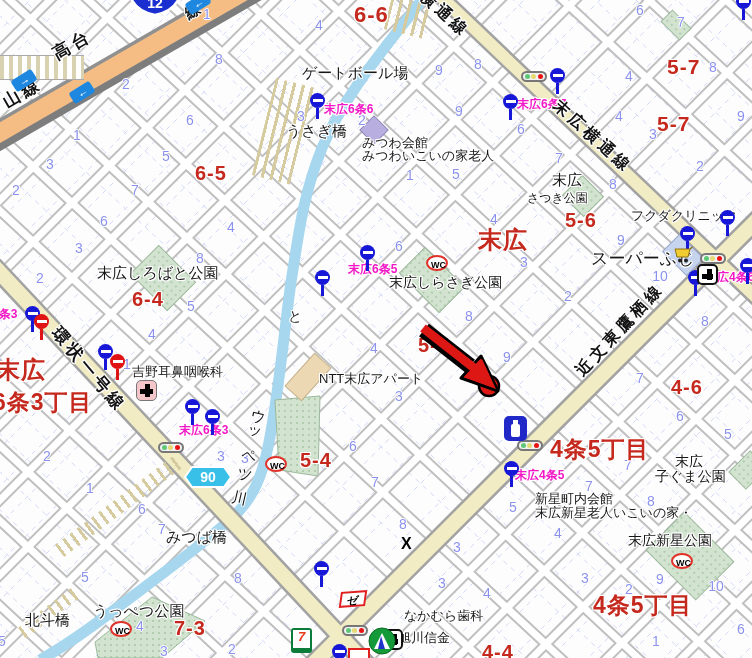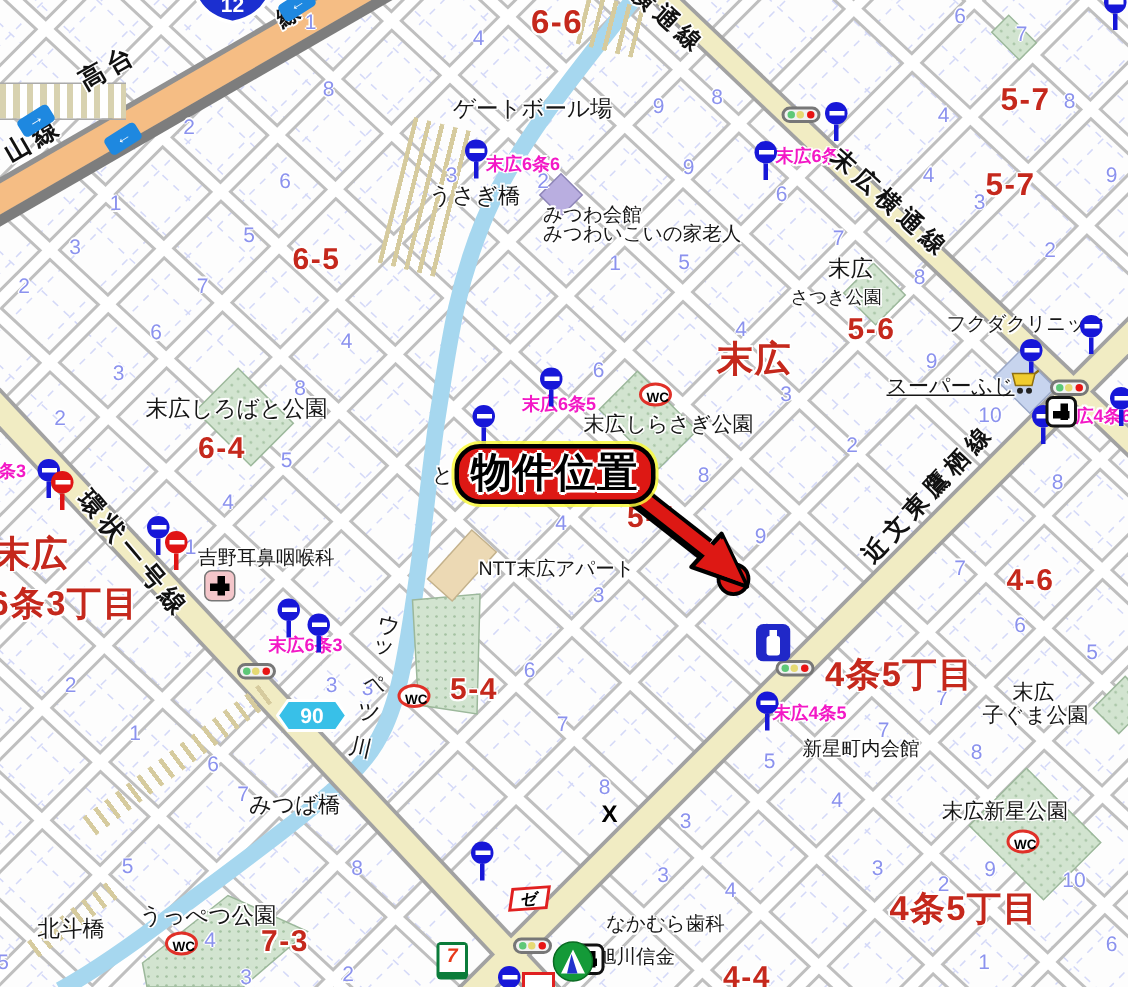--- a/index.html
+++ b/index.html
@@ -257,35 +257,35 @@
   <div class="hatch" style="left:18px;top:628px;width:70px;height:13px;transform:rotate(-37deg);"></div>
 
   <svg id="overlay" width="752" height="658" viewBox="0 0 752 658">
     <circle cx="489" cy="386" r="10" fill="#dd1814" stroke="#000" stroke-width="2.5"></circle>
     <line x1="424" y1="330" x2="470" y2="366" stroke="#000" stroke-width="16"></line>
     <polygon points="498,391 461,378 481,356" fill="#dd1814" stroke="#000" stroke-width="3" stroke-linejoin="round"></polygon>
     <line x1="423" y1="328" x2="474" y2="368" stroke="#dd1814" stroke-width="9"></line>
     <polygon points="496,389 464,377 482,359" fill="#dd1814"></polygon>
   </svg>
 
-  <div id="callout">物件位置</div>
 <div class="lbl place" style="left: 302px; top: 65px; font-size: 15px;">ゲートボール場</div>
     <div class="lbl place" style="left: 286px; top: 123px; font-size: 15px;">うさぎ橋</div>
     <div class="lbl place" style="left: 362px; top: 136px; font-size: 13px;">みつわ会館</div>
     <div class="lbl place" style="left: 362px; top: 149px; font-size: 13px;">みつわいこいの家老人</div>
     <div class="lbl place" style="left: 552px; top: 172px; font-size: 15px;">末広</div>
     <div class="lbl place" style="left: 527px; top: 192px; font-size: 12px;">さつき公園</div>
     <div class="lbl place" style="left: 631px; top: 209px; font-size: 13px;">フクダクリニック</div>
-    <div class="lbl place" style="left: 591px; top: 250px; font-size: 14px; text-decoration: underline;">スーパーふじ</div>
+    <div class="lbl place" style="left: 591px; top: 250px; font-size: 17px;">スーパーふじ</div>
     <div class="lbl place" style="left: 389px; top: 275px; font-size: 14px;">末広しらさぎ公園</div>
     <div class="lbl place" style="left: 97px; top: 265px; font-size: 15px;">末広しろばと公園</div>
     <div class="lbl place" style="left: 288px; top: 309px; font-size: 14px;">と</div>
     <div class="lbl place" style="left: 132px; top: 365px; font-size: 13px;">吉野耳鼻咽喉科</div>
     <div class="lbl place" style="left: 319px; top: 372px; font-size: 13px;">NTT末広アパート</div>
     <div class="lbl place" style="left: 535px; top: 492px; font-size: 13px;">新星町内会館</div>
+    <div class="lbl place" style="left: 535px; top: 506px; font-size: 13px;">末広新星老人いこいの家・</div>
     <div class="lbl place" style="left: 675px; top: 454px; font-size: 14px;">末広</div>
     <div class="lbl place" style="left: 655px; top: 469px; font-size: 14px;">子ぐま公園</div>
     <div class="lbl place" style="left: 628px; top: 533px; font-size: 14px;">末広新星公園</div>
     <div class="lbl place" style="left: 166px; top: 529px; font-size: 15px;">みつば橋</div>
     <div class="lbl place" style="left: 93px; top: 603px; font-size: 15px;">うっぺつ公園</div>
     <div class="lbl place" style="left: 25px; top: 612px; font-size: 15px;">北斗橋</div>
     <div class="lbl place" style="left: 404px; top: 609px; font-size: 13px;">なかむら歯科</div>
     <div class="lbl place" style="left: 398px; top: 631px; font-size: 13px;">旭川信金</div>
     <div class="lbl area" style="left: 354px; top: 3px; font-size: 22px;">6-6</div>
     <div class="lbl area" style="left: 667px; top: 56px; font-size: 21px;">5-7</div>

